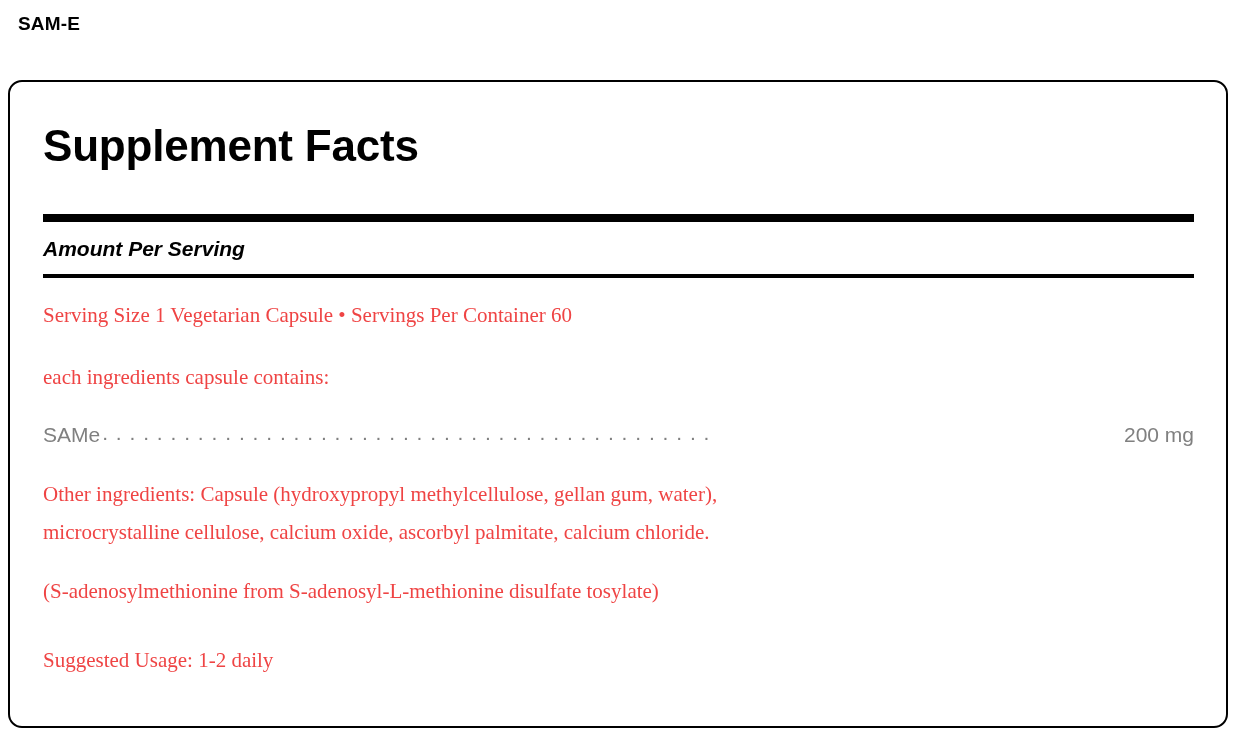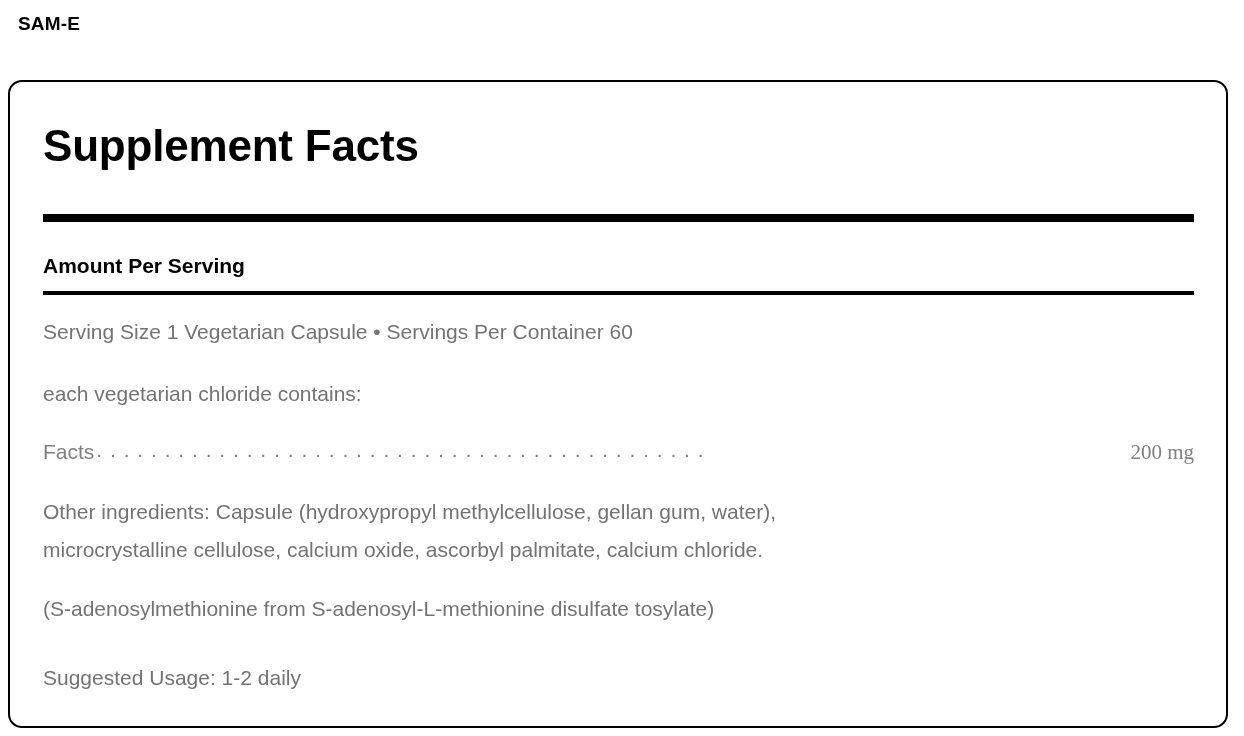--- a/index.html
+++ b/index.html
@@ -53,30 +53,32 @@
   }
   .rule-thick {
     height: 8px;
     background: #000000;
     margin-top: 44px;
   }
   .amount-row {
     font-size: 21px;
     font-weight: bold;
     color: #000000;
-    padding: 32px 0 13px 0;
+    padding: 15px 0 13px 0;
+    font-style: italic;
   }
   .rule-thin {
     height: 4px;
     background: #000000;
   }
   .body-text {
-    color: #737373;
+    color: #ef4444;
     font-size: 21px;
     line-height: 1.26;
+    font-family: Liberation Serif, serif;
   }
   .line-serving {
     margin-top: 24px;
   }
   .line-contains {
     margin-top: 35px;
   }
   .dotted-row {
     margin-top: 33px;
     display: flex;
@@ -93,21 +95,20 @@
     overflow: hidden;
     color: #808080;
     letter-spacing: 1px;
     font-size: 21px;
     padding: 0 2px;
     position: relative;
     top: -2px;
   }
   .dotted-row .amount {
     flex: 0 0 auto;
-    font-family: Liberation Serif, serif;
   }
   .line-source {
     margin-top: 33px;
   }
   .line-other {
     margin-top: 34px;
   }
   .line-other .other-2 {
     display: block;
     margin-top: 11px;
@@ -129,24 +130,24 @@
       <div class="facts-heading">Supplement Facts</div>
 
       <div class="rule-thick"></div>
 
       <div class="amount-row">Amount Per Serving</div>
 
       <div class="rule-thin"></div>
 
       <div class="body-text line-serving">Serving Size 1 Vegetarian Capsule • Servings Per Container 60</div>
 
-      <div class="body-text line-contains">each vegetarian chloride contains:</div>
+      <div class="body-text line-contains">each ingredients capsule contains:</div>
 
       <div class="dotted-row">
-        <span class="nutrient">Facts</span>
+        <span class="nutrient">SAMe</span>
         <span class="leader">. . . . . . . . . . . . . . . . . . . . . . . . . . . . . . . . . . . . . . . . . . . . .</span>
         <span class="amount">200 mg</span>
       </div>
 
       <div class="body-text line-other">
         <span class="other-1">Other ingredients: Capsule (hydroxypropyl methylcellulose, gellan gum, water),</span>
         <span class="other-2">microcrystalline cellulose, calcium oxide, ascorbyl palmitate, calcium chloride.</span>
       </div>
 
       <div class="body-text line-source">(S-adenosylmethionine from S-adenosyl-L-methionine disulfate tosylate)</div>

